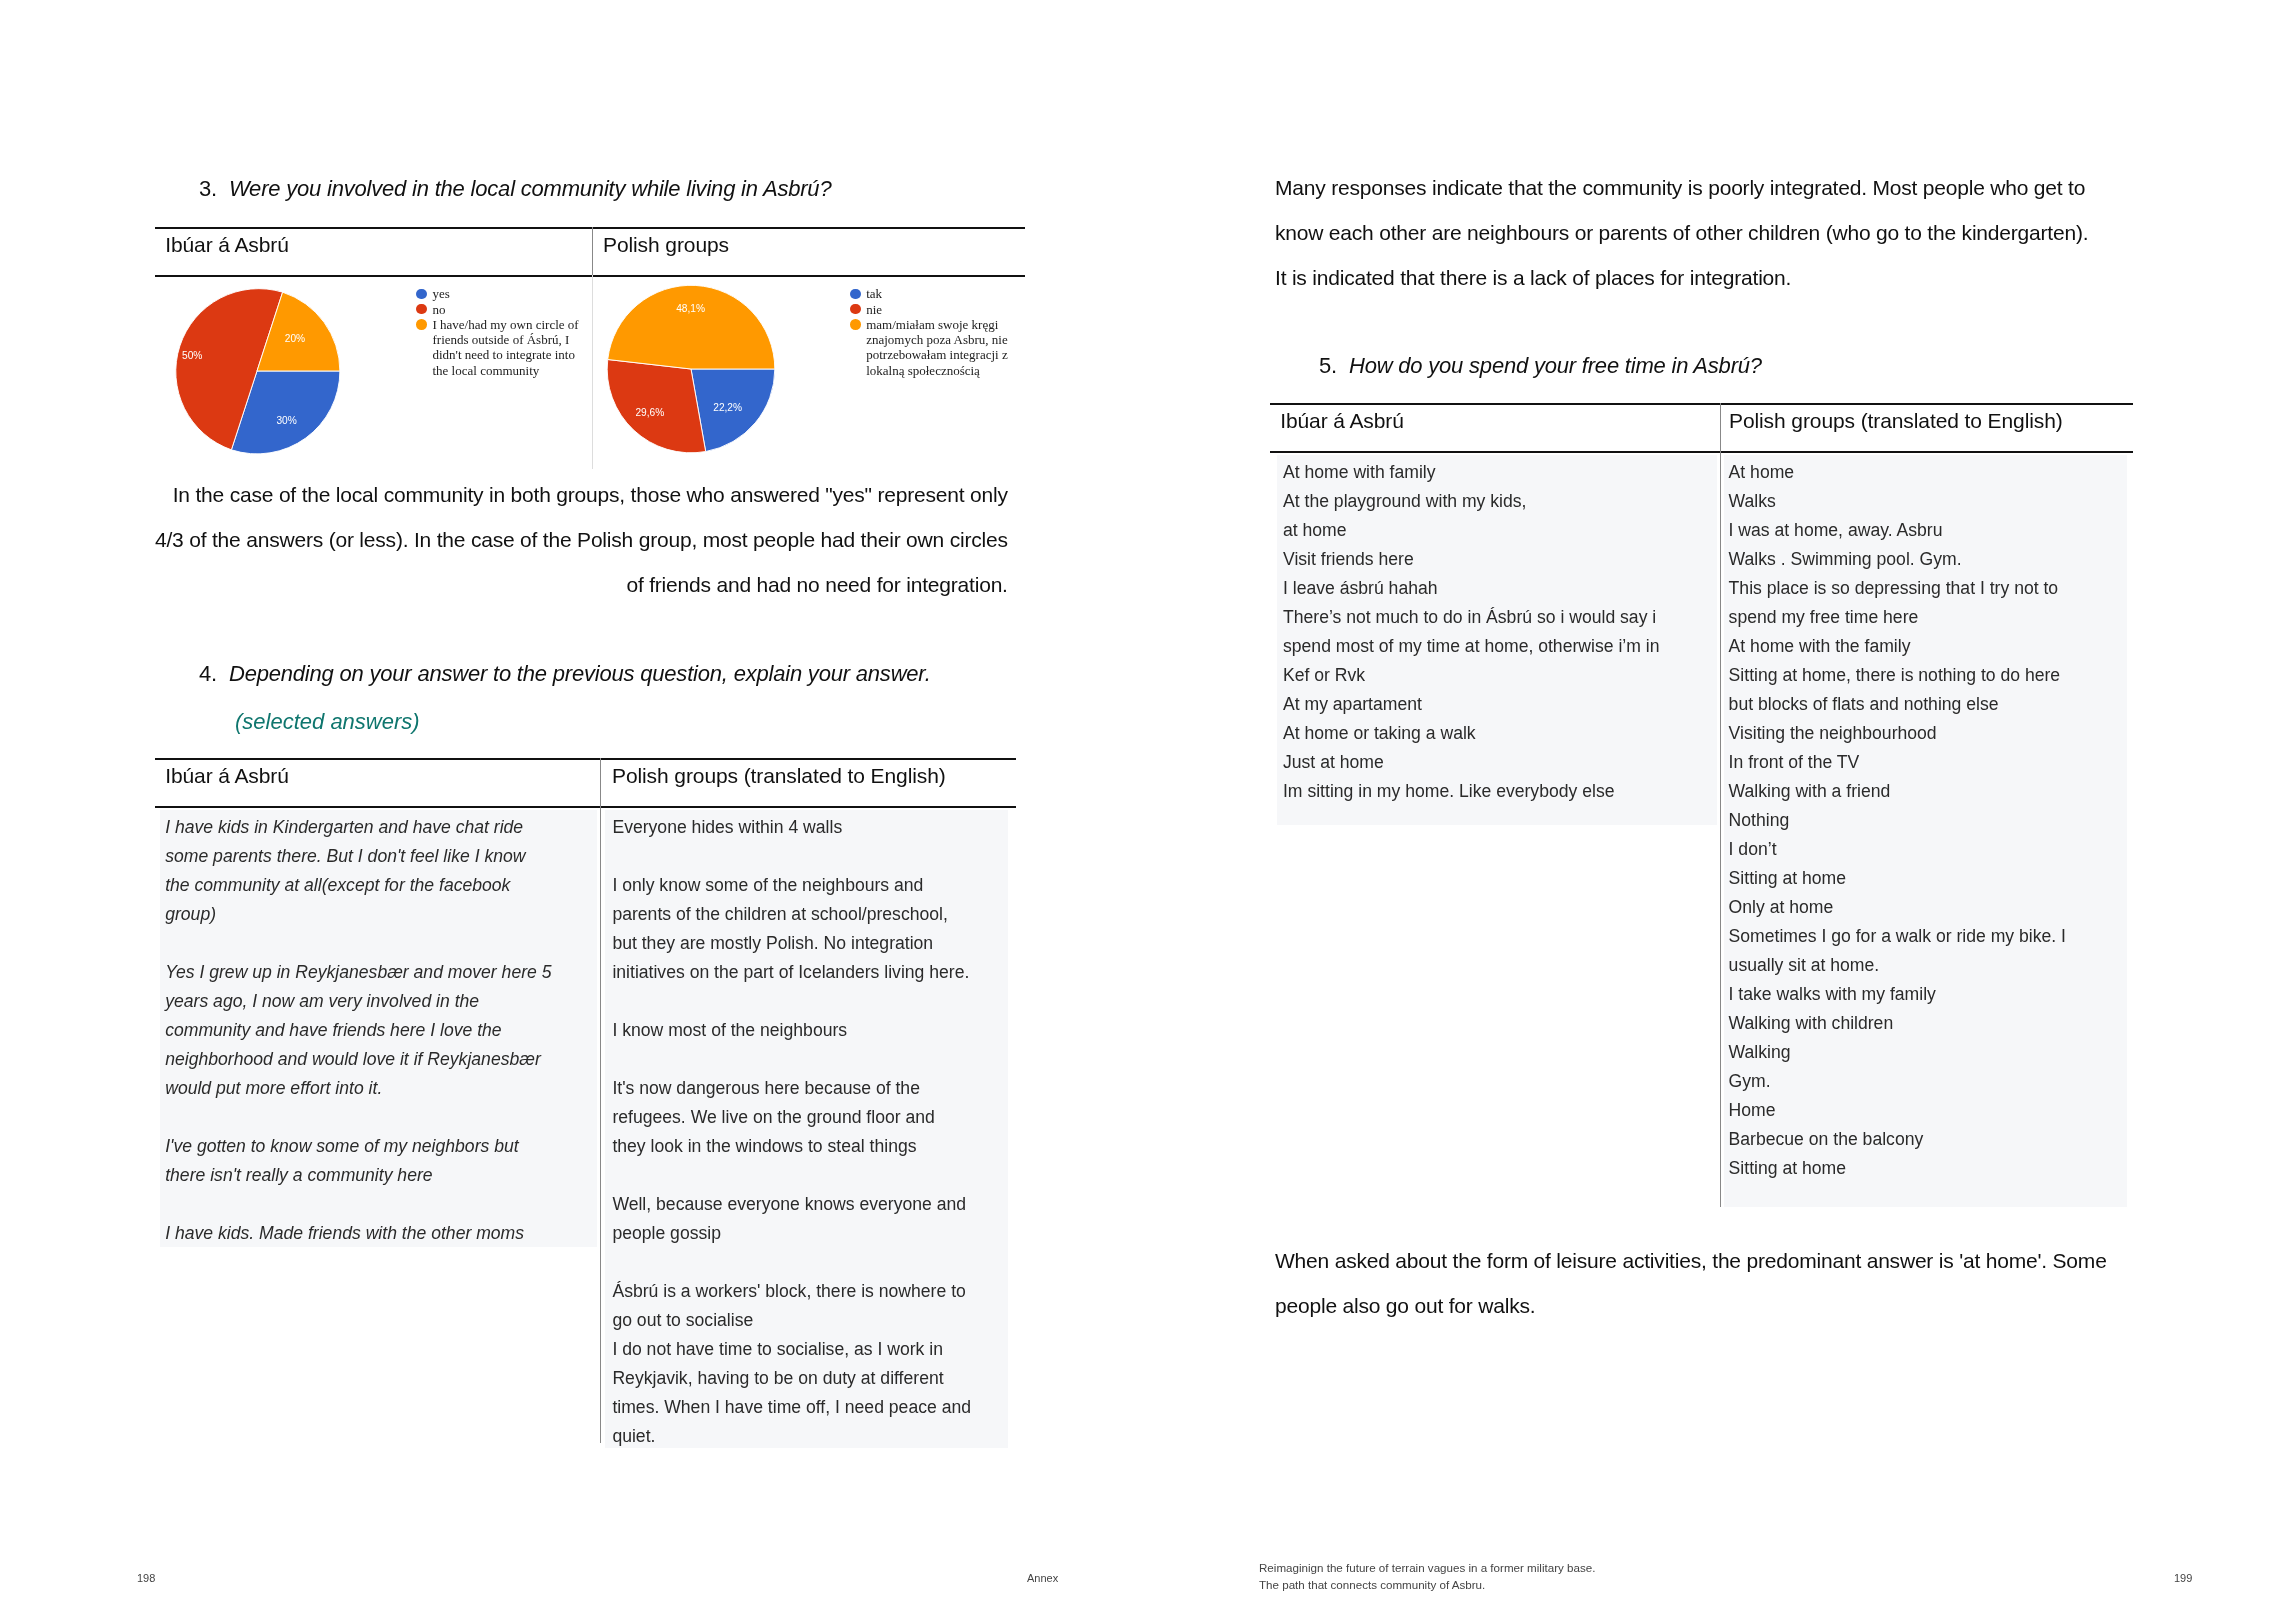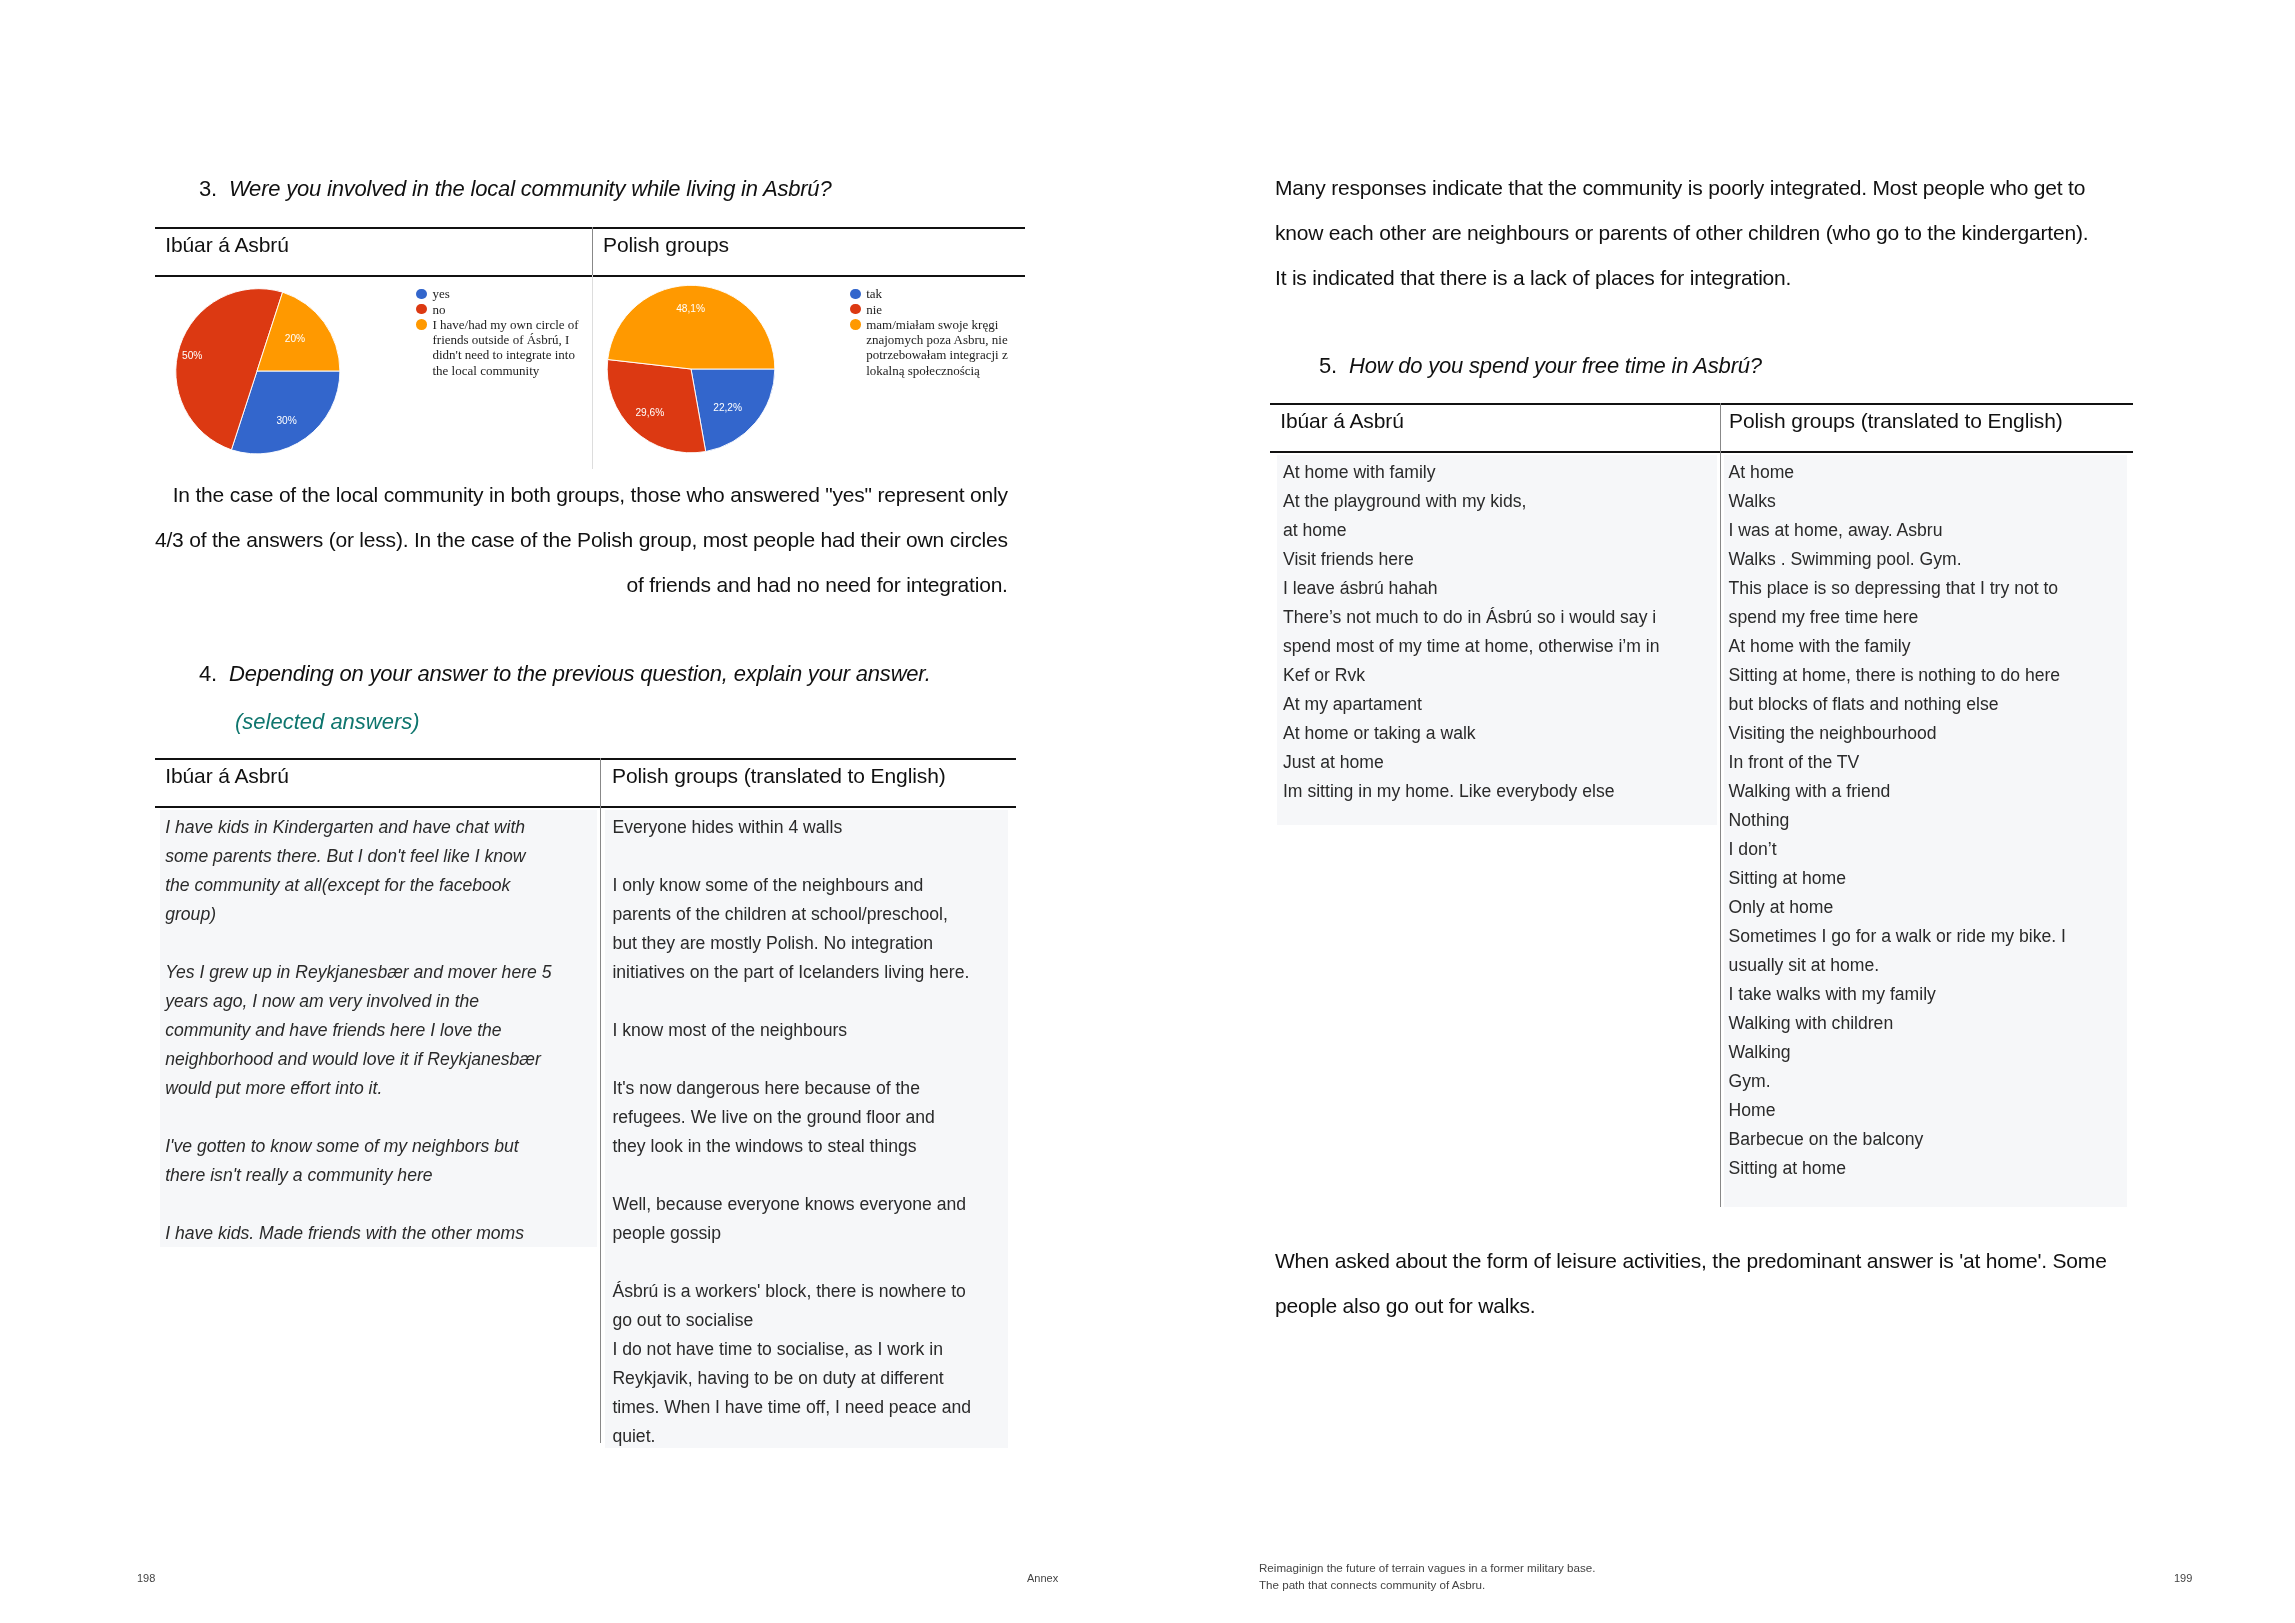--- a/index.html
+++ b/index.html
@@ -122,21 +122,21 @@
   <div class="qsub" style="left:207px; top:709px;">(selected answers)</div>
 
   <div class="tbl" style="left:127px; top:758px; width:861px; height:694px;">
     <div class="rule" style="top:0;"></div>
     <div class="rule" style="top:48px;"></div>
     <div class="vline" style="left:445px; top:0; height:685px;"></div>
     <div class="hdr" style="left:10.2px; top:5.6px;">Ibúar á Asbrú</div>
     <div class="hdr" style="left:457px; top:5.6px;">Polish groups (translated to English)</div>
 
     <div class="cell italic" style="left:4.6px; top:52px; width:437px; height:437px; padding:2.8px 0 0 5.6px;">
-      <div class="line">I have kids in Kindergarten and have chat with</div>
+      <div class="line">I have kids in Kindergarten and have chat ride</div>
       <div class="line">some parents there. But I don't feel like I know</div>
       <div class="line">the community at all(except for the facebook</div>
       <div class="line">group)</div>
       <div class="line">&nbsp;</div>
       <div class="line">Yes I grew up in Reykjanesbær and mover here 5</div>
       <div class="line">years ago, I now am very involved in the</div>
       <div class="line">community and have friends here I love the</div>
       <div class="line">neighborhood and would love it if Reykjanesbær</div>
       <div class="line">would put more effort into it.</div>
       <div class="line">&nbsp;</div>

